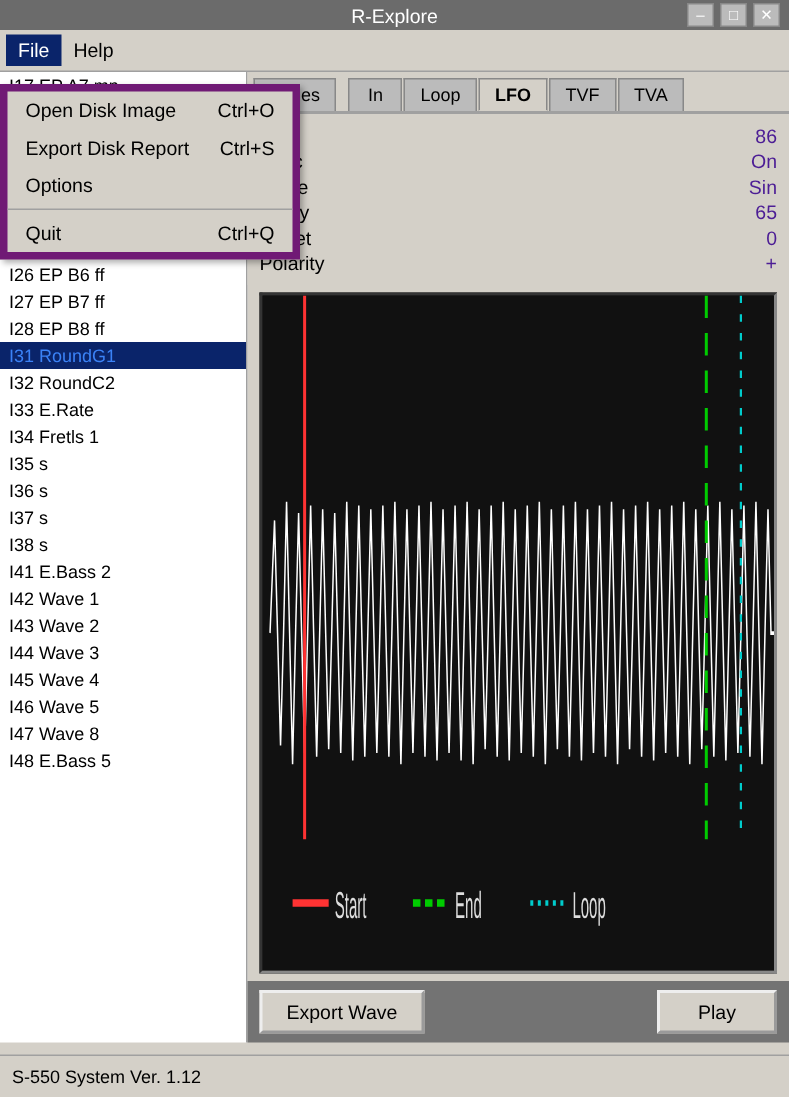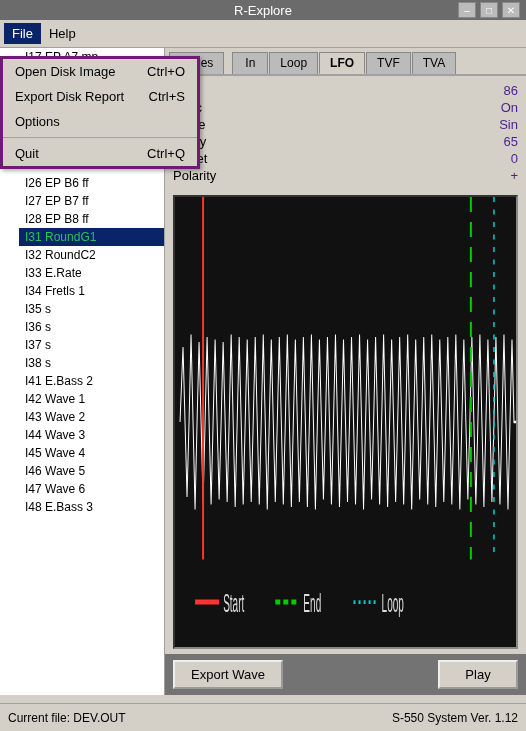--- a/index.html
+++ b/index.html
@@ -65,21 +65,21 @@
       color: #fff;
     }
 
     
     .dropdown-menu {
       position: absolute;
       top: 56px;
       left: 0px;
       width: 200px;
       background: #d4d0c8;
-      border: 3px solid #701a75;
+      border: 5px solid #701a75;
       box-shadow: 2px 2px 4px rgba(0,0,0,0.3);
       z-index: 200;
     }
     .dropdown-item {
       display: flex;
       justify-content: space-between;
       padding: 5px 12px;
       cursor: pointer;
       font-size: 13px;
     }
@@ -98,31 +98,30 @@
       height: calc(731px - 56px - 28px);
     }
 
     
     .sample-list-panel {
       width: 165px;
       background: #fff;
       border-right: 1px solid #a0a0a0;
       overflow-y: auto;
       height: 100%;
-      padding-left: 19px;
     }
     .sample-item {
       padding: 2px 6px;
       font-size: 12px;
       cursor: pointer;
       white-space: nowrap;
     }
     .sample-item.selected {
       background: #0a246a;
-      color: #22c55e;
+      color: #3b82f6;
     }
 
     
     .right-panel {
       flex: 1;
       display: flex;
       flex-direction: column;
     }
 
     
@@ -277,22 +276,22 @@
         <div class="sample-item">I35 s</div>
         <div class="sample-item">I36 s</div>
         <div class="sample-item">I37 s</div>
         <div class="sample-item">I38 s</div>
         <div class="sample-item">I41 E.Bass 2</div>
         <div class="sample-item">I42 Wave 1</div>
         <div class="sample-item">I43 Wave 2</div>
         <div class="sample-item">I44 Wave 3</div>
         <div class="sample-item">I45 Wave 4</div>
         <div class="sample-item">I46 Wave 5</div>
-        <div class="sample-item">I47 Wave 6</div>
-        <div class="sample-item">I48 E.Bass 3</div>
+        <div class="sample-item">I47 Wave 8</div>
+        <div class="sample-item">I48 E.Bass 5</div>
       </div>
   </div>
 
   <div class="right-panel">
 
     <div class="tabs-container">
       <div class="tab" style="background:#bbb;">
         <span>Zones</span>
       </div>
       <div style="width:6px;"></div>
@@ -390,15 +389,14 @@
 
     <div class="bottom-bar">
       <button class="btn">Export Wave</button>
       <button class="btn">Play</button>
     </div>
 
   </div>
 </div>
 
 <div class="status-bar">
-  <span>Current file: DEV.OUT</span>
   <span>S-550 System Ver. 1.12</span>
 </div>
 
 </body></html>

